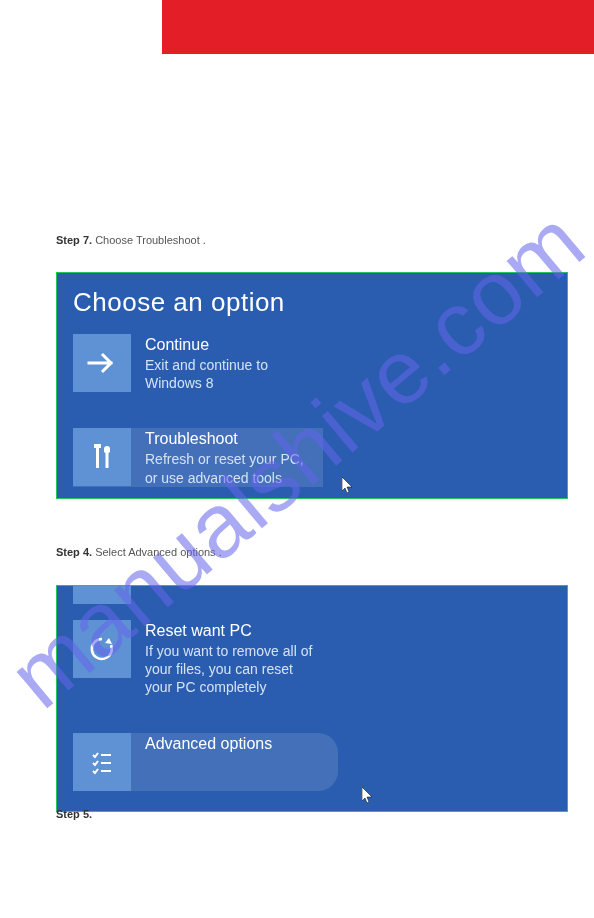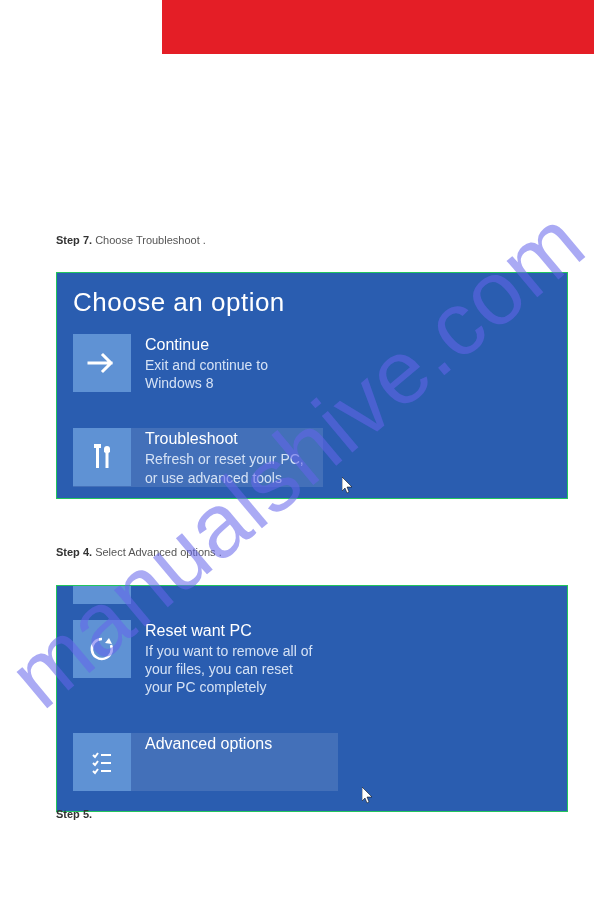--- a/index.html
+++ b/index.html
@@ -173,21 +173,21 @@
         <path d="M17 7a10 10 0 1 0 9 6" stroke="#fff" stroke-width="2.5" fill="none"></path>
         <path d="M24 6l3 6-7-1z" fill="#fff"></path>
       </svg>
     </div>
     <div class="tile-text">
       <div class="tile-title">Reset want PC</div>
       <div class="tile-desc">If you want to remove all of your files, you can reset your PC completely</div>
     </div>
   </div>
 
-  <div class="tile-row hovered" style="width:265px;">
+  <div class="tile-row hovered" style="width:265px;border-radius:20px;">
     <div class="tile-icon">
       <svg width="34" height="34" viewBox="0 0 34 34">
         <path d="M8 10l2 2 3-4M8 18l2 2 3-4M8 26l2 2 3-4" stroke="#fff" stroke-width="2" fill="none"></path>
         <line x1="16" y1="10" x2="26" y2="10" stroke="#fff" stroke-width="2"></line>
         <line x1="16" y1="18" x2="26" y2="18" stroke="#fff" stroke-width="2"></line>
         <line x1="16" y1="26" x2="26" y2="26" stroke="#fff" stroke-width="2"></line>
       </svg>
     </div>
     <div class="tile-text">
       <div class="tile-title">Advanced options</div>

